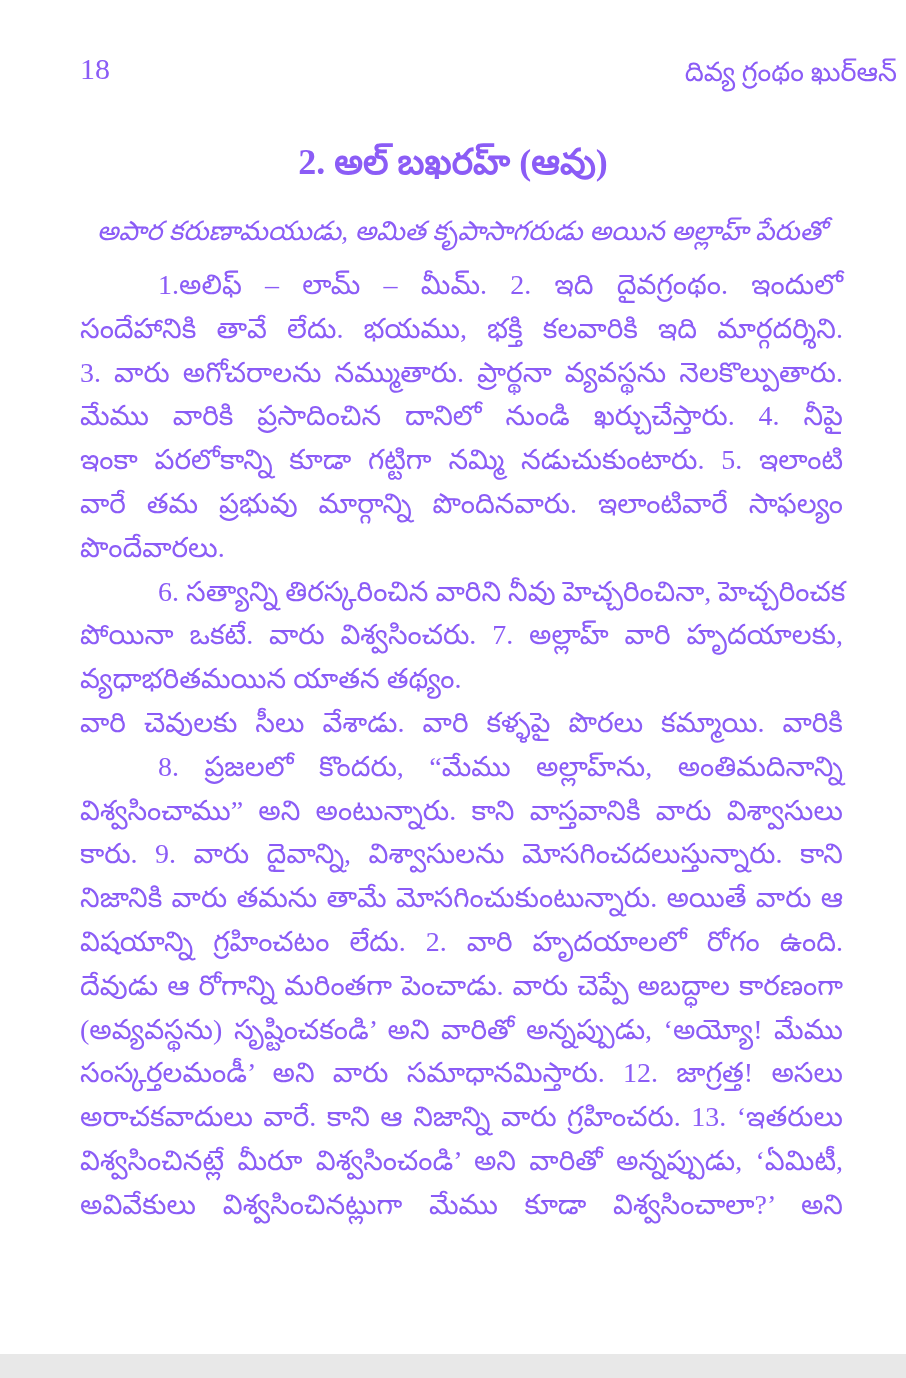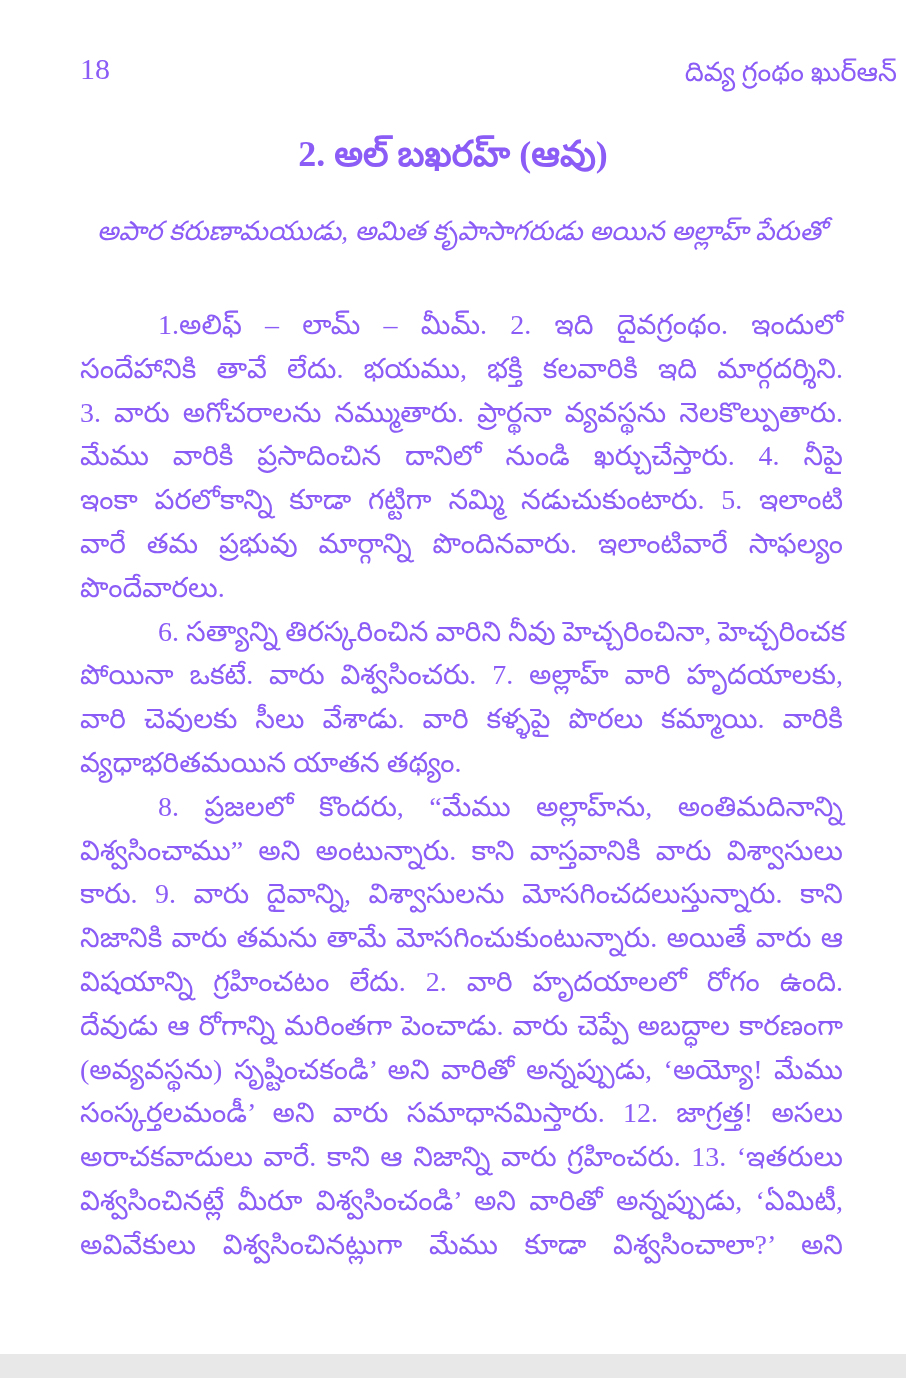--- a/index.html
+++ b/index.html
@@ -27,21 +27,21 @@
     right: 9px;
     text-align: right;
     font-size: 27px;
     line-height: 34px;
   }
   .title {
     position: absolute;
     top: 124px;
     left: 0;
     right: 0;
-    margin: 8px;
+    margin: 16px;
     text-align: center;
     font-size: 36px;
     line-height: 44px;
     font-weight: bold;
   }
   .invocation {
     position: absolute;
     top: 212px;
     left: 80px;
     right: 63px;
@@ -49,21 +49,20 @@
     font-style: italic;
     font-size: 27px;
     line-height: 38px;
   }
   .body-text {
     position: absolute;
     top: 263px;
     left: 80px;
     right: 63px;
     font-size: 28px;
-    margin-top: 40px;
   }
   .line {
     height: 43.8px;
     line-height: 43.8px;
     text-align: justify;
     text-align-last: justify;
     white-space: nowrap;
   }
   .line.indent { padding-left: 78px; }
   .line.para-end { text-align-last: left; }
@@ -79,22 +78,22 @@
   <div class="body-text">
       <div class="line indent">1.అలిఫ్ – లామ్ – మీమ్. 2. ఇది దైవగ్రంథం. ఇందులో</div>
       <div class="line">సందేహానికి తావే లేదు. భయము, భక్తి కలవారికి ఇది మార్గదర్శిని.</div>
       <div class="line">3. వారు అగోచరాలను నమ్ముతారు. ప్రార్థనా వ్యవస్థను నెలకొల్పుతారు.</div>
       <div class="line">మేము వారికి ప్రసాదించిన దానిలో నుండి ఖర్చుచేస్తారు. 4. నీపై</div>
       <div class="line">ఇంకా పరలోకాన్ని కూడా గట్టిగా నమ్మి నడుచుకుంటారు. 5. ఇలాంటి</div>
       <div class="line">వారే తమ ప్రభువు మార్గాన్ని పొందినవారు. ఇలాంటివారే సాఫల్యం</div>
       <div class="line para-end">పొందేవారలు.</div>
       <div class="line indent">6. సత్యాన్ని తిరస్కరించిన వారిని నీవు హెచ్చరించినా, హెచ్చరించక</div>
       <div class="line">పోయినా ఒకటే. వారు విశ్వసించరు. 7. అల్లాహ్ వారి హృదయాలకు,</div>
+      <div class="line para-end">వ్యధాభరితమయిన యాతన తథ్యం.</div>
       <div class="line">వారి చెవులకు సీలు వేశాడు. వారి కళ్ళపై పొరలు కమ్మాయి. వారికి</div>
-      <div class="line para-end">వ్యధాభరితమయిన యాతన తథ్యం.</div>
       <div class="line indent">8. ప్రజలలో కొందరు, “మేము అల్లాహ్‌ను, అంతిమదినాన్ని</div>
       <div class="line">విశ్వసించాము” అని అంటున్నారు. కాని వాస్తవానికి వారు విశ్వాసులు</div>
       <div class="line">కారు. 9. వారు దైవాన్ని, విశ్వాసులను మోసగించదలుస్తున్నారు. కాని</div>
       <div class="line">నిజానికి వారు తమను తామే మోసగించుకుంటున్నారు. అయితే వారు ఆ</div>
       <div class="line">విషయాన్ని గ్రహించటం లేదు. 2. వారి హృదయాలలో రోగం ఉంది.</div>
       <div class="line">దేవుడు ఆ రోగాన్ని మరింతగా పెంచాడు. వారు చెప్పే అబద్ధాల కారణంగా</div>
       <div class="line">(అవ్యవస్థను) సృష్టించకండి’ అని వారితో అన్నప్పుడు, ‘అయ్యో! మేము</div>
       <div class="line">సంస్కర్తలమండీ’ అని వారు సమాధానమిస్తారు. 12. జాగ్రత్త! అసలు</div>
       <div class="line">అరాచకవాదులు వారే. కాని ఆ నిజాన్ని వారు గ్రహించరు. 13. ‘ఇతరులు</div>
       <div class="line">విశ్వసించినట్లే మీరూ విశ్వసించండి’ అని వారితో అన్నప్పుడు, ‘ఏమిటీ,</div>

